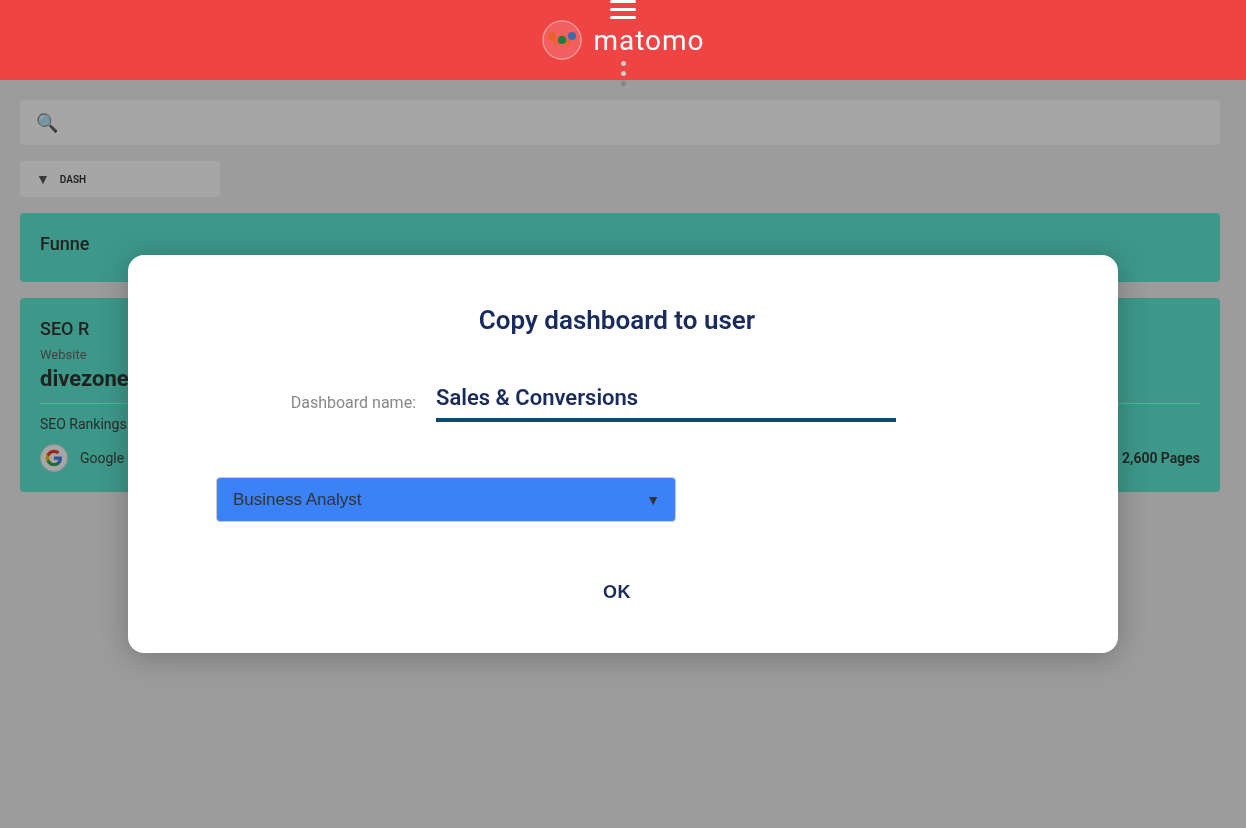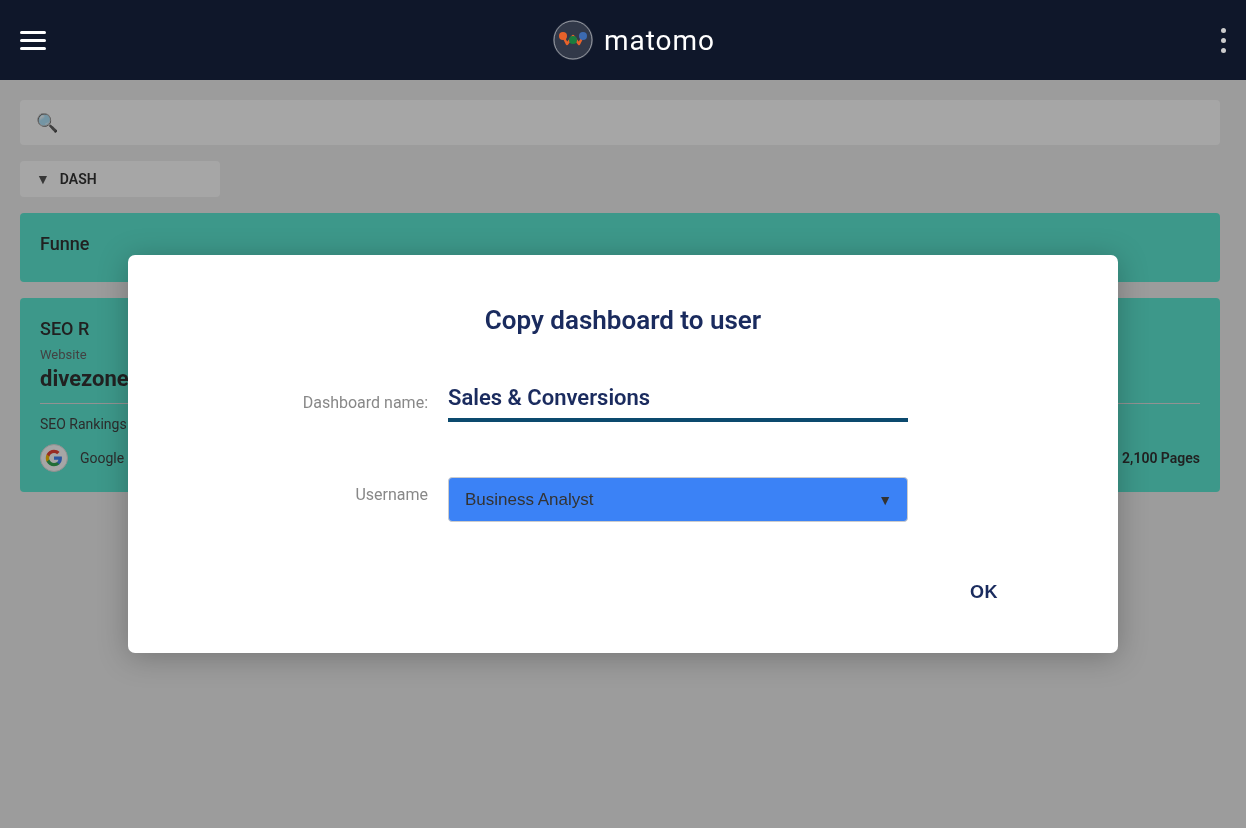--- a/index.html
+++ b/index.html
@@ -8,28 +8,29 @@
       font-family: -apple-system, BlinkMacSystemFont, 'Segoe UI', Roboto, sans-serif;
       background: #e8e8e8;
       width: 1246px;
       height: 828px;
       overflow: hidden;
       position: relative;
     }
 
     
     .navbar {
-      background: #0f172a;
+      background: #ef4444;
       height: 80px;
       display: flex;
       align-items: center;
       justify-content: space-between;
       padding: 0 20px;
       position: relative;
       z-index: 1;
+      flex-direction: column;
     }
 
     .navbar-hamburger {
       display: flex;
       flex-direction: column;
       gap: 5px;
       cursor: pointer;
     }
 
     .navbar-hamburger span {
@@ -106,21 +107,21 @@
       gap: 10px;
       width: 200px;
     }
 
     .tab-arrow {
       color: #555;
       font-size: 14px;
     }
 
     .tab-label {
-      font-size: 14px;
+      font-size: 10px;
       font-weight: 600;
       color: #333;
       text-transform: uppercase;
     }
 
     
     .widget-card {
       background: #5eead4;
       border-radius: 4px;
       padding: 20px;
@@ -178,24 +179,24 @@
       z-index: 10;
     }
 
     
     .modal {
       position: absolute;
       top: 50%;
       left: 50%;
       transform: translate(-50%, -50%);
       background: #fff;
-      border-radius: 7px;
+      border-radius: 16px;
       width: 1184px;
       max-width: 990px;
-      padding: 50px 60px 40px 60px;
+      padding: 50px 60px 40px 48px;
       z-index: 20;
       box-shadow: 0 4px 30px rgba(0,0,0,0.25);
     }
 
     .modal-title {
       font-size: 26px;
       font-weight: 600;
       color: #1a2b5e;
       text-align: center;
       margin-bottom: 50px;
@@ -267,20 +268,21 @@
       color: #333;
       pointer-events: none;
     }
 
     .modal-actions {
       display: flex;
       justify-content: flex-end;
       gap: 20px;
       margin-top: 50px;
       padding: 0 40px;
+      flex-direction: column;
     }
 
     .btn-ok {
       background: transparent;
       border: none;
       font-size: 18px;
       font-weight: 600;
       color: #1a2b5e;
       cursor: pointer;
       padding: 10px 20px;
@@ -355,40 +357,39 @@
     <div class="seo-content">
       <div class="google-icon">
         <svg width="18" height="18" viewBox="0 0 24 24">
             <path fill="#4285F4" d="M22.56 12.25c0-.78-.07-1.53-.2-2.25H12v4.26h5.92c-.26 1.37-1.04 2.53-2.21 3.31v2.77h3.57c2.08-1.92 3.28-4.74 3.28-8.09z"></path>
             <path fill="#34A853" d="M12 23c2.97 0 5.46-.98 7.28-2.66l-3.57-2.77c-.98.66-2.23 1.06-3.71 1.06-2.86 0-5.29-1.93-6.16-4.53H2.18v2.84C3.99 20.53 7.7 23 12 23z"></path>
             <path fill="#FBBC05" d="M5.84 14.09c-.22-.66-.35-1.36-.35-2.09s.13-1.43.35-2.09V7.07H2.18C1.43 8.55 1 10.22 1 12s.43 3.45 1.18 4.93l2.85-2.22.81-.62z"></path>
             <path fill="#EA4335" d="M12 5.38c1.62 0 3.06.56 4.21 1.64l3.15-3.15C17.45 2.09 14.97 1 12 1 7.7 1 3.99 3.47 2.18 7.07l3.66 2.84c.87-2.6 3.3-4.53 6.16-4.53z"></path>
           </svg>
       </div>
       <span style="font-size:14px;color:#444;flex:1;">Google indexed pages</span>
-      <span style="font-size:14px;font-weight:600;color:#333;">2,100 Pages</span>
+      <span style="font-size:14px;font-weight:600;color:#333;">2,600 Pages</span>
     </div>
   </div>
 
   <div class="overlay"></div>
 
   <div class="modal">
     <h2 class="modal-title">Copy dashboard to user</h2>
 
     <div class="modal-form">
 
       <div class="form-row">
         <label class="form-label">Dashboard name:</label>
         <div class="form-field-container">
           <span class="dashboard-name-value">Sales &amp; Conversions</span>
         </div>
       </div>
 
       <div class="form-row">
-        <label class="form-label">Username</label>
         <div class="form-field-container">
           <div class="select-wrapper">
             <select class="username-select">
               <option>Business Analyst</option>
               <option>Admin</option>
               <option>Marketing Manager</option>
               <option>Developer</option>
             </select>
           </div>
         </div>

